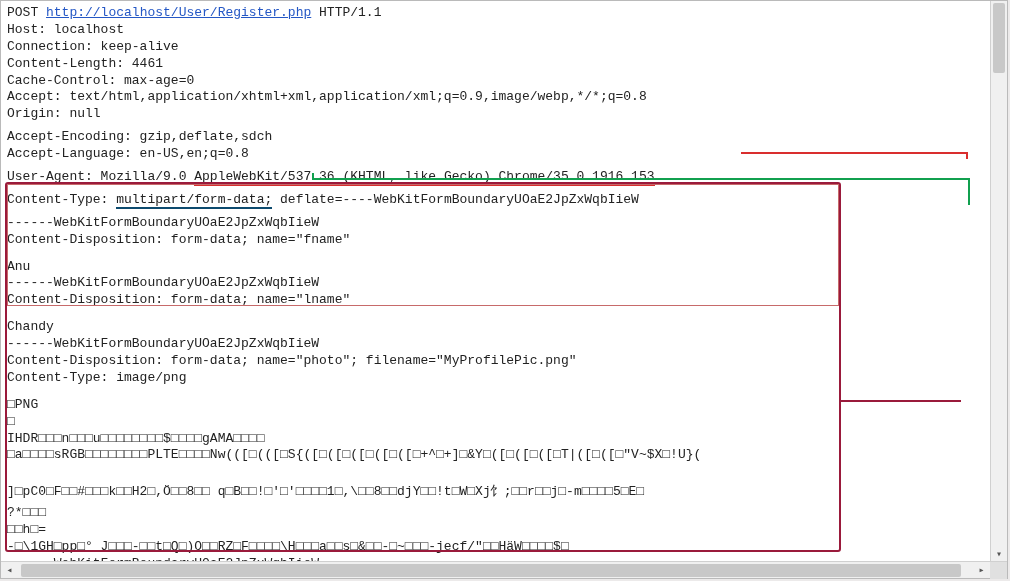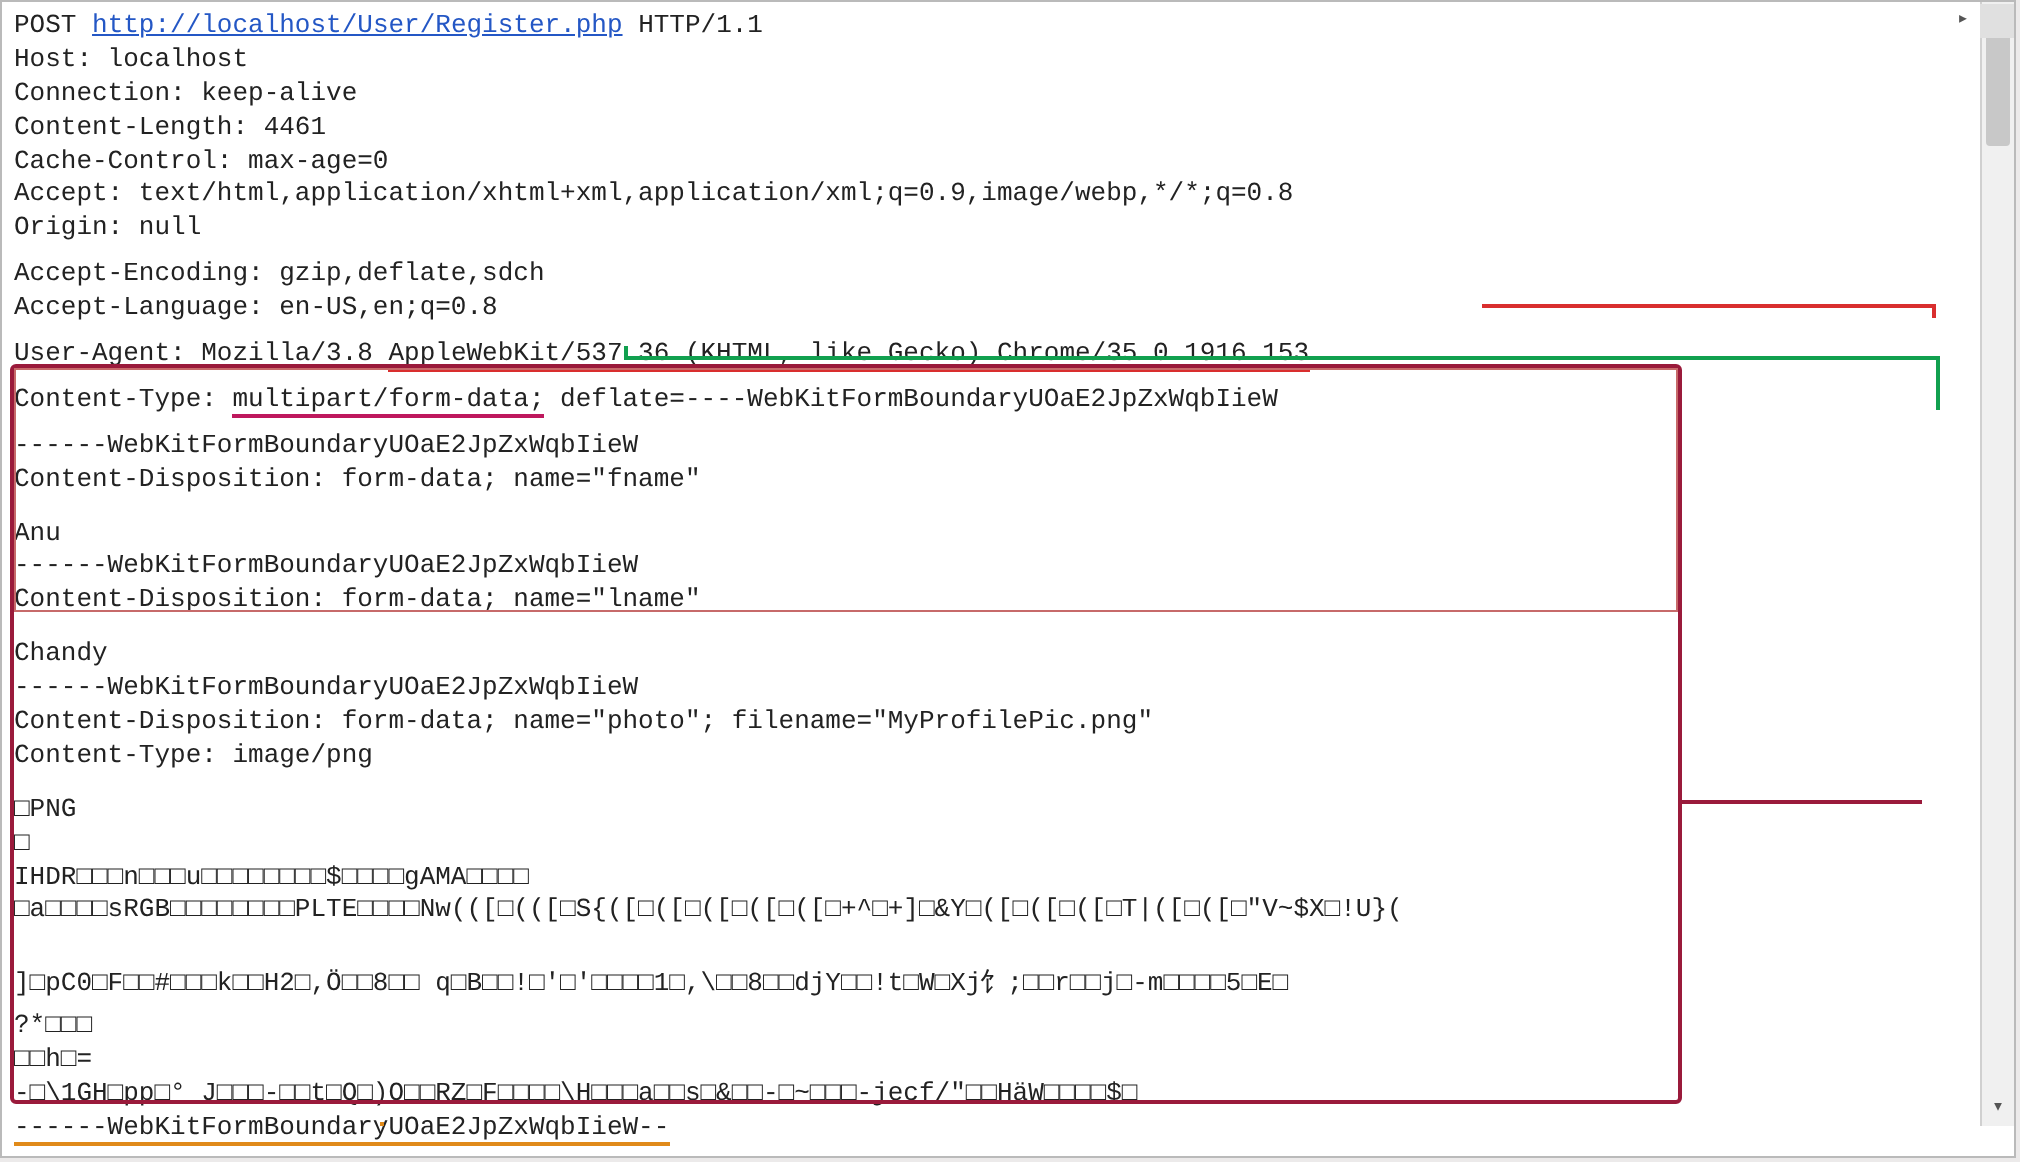--- a/index.html
+++ b/index.html
@@ -11,21 +11,21 @@
   color: #222;
   width: 1010px;
   height: 581px;
   overflow: hidden;
   position: relative;
 }
 .shell {
   position:absolute; left:0; top:0; width:1008px; height:579px;
   border:1px solid #bababa;
   background:#eceaea;
-  display:flex; flex-direction:row;
+  display:flex; flex-direction:column;
 }
 .viewport {
   flex:1;
   background:#fff;
   overflow:auto;
   position:relative;
 }
 .inner {
   position:relative;
   padding:4px 6px 24px 6px;
@@ -46,21 +46,21 @@
   position:relative;
 }
 .hbar .corner { position:absolute; right:0; top:0; width:17px; height:17px; background:#e0e0e0; }
 .hbar .thumb { position:absolute; left:20px; top:2px; height:13px; width:940px;
   background:#c8c8c8; border-radius:2px;}
 .hbar .arrow { position:absolute; top:0; width:17px; height:17px; display:flex;
   align-items:center; justify-content:center; color:#555; font-size:10px;}
 .hbar .arrow.r { right:17px; }
 .link { color:#2457c5; text-decoration:underline; }
 .u-red { border-bottom:2px solid #d92e2e; }
-.u-grn { border-bottom:2px solid #be185d; }
+.u-grn { border-bottom:2px solid #0c4a6e; }
 .u-org { border-bottom:2px solid #e08a1a; }
 
 
 .box { position:absolute; pointer-events:none; }
 .box2 { left:4px; top:181px; width:836px; height:370px;
         border:2px solid #9a1a3b; border-radius:3px;}
 .boxA { left:6px; top:183px; width:832px; height:67px;
         border:1px solid #c76a6a; border-bottom:none;}
 .boxB { left:6px; top:250px; width:832px; height:55px;
         border:1px solid #c76a6a; border-top:none;}
@@ -85,21 +85,21 @@
       <div>Connection: keep-alive</div>
       <div>Content-Length: 4461</div>
       <div>Cache-Control: max-age=0</div>
       <div>Accept: text/html,application/xhtml+xml,application/xml;q=0.9,image/webp,*/*;q=0.8</div>
       <div>Origin: null</div>
       <div style="height:6px"></div>
       <div>Accept-Encoding: gzip,deflate,sdch</div>
       <div>Accept-Language: en-US,en;q=0.8</div>
       <div style="height:6px"></div>
       <div>
-        <span>User-Agent: Mozilla/3.8 </span><span class="u-red">AppleWebKit/537.36 (KHTML, like Gecko) Chrome/35.0.1916.153</span>
+        <span>User-Agent: Mozilla/9.0 </span><span class="u-red">AppleWebKit/537.36 (KHTML, like Gecko) Chrome/35.0.1916.153</span>
       </div>
       <div style="height:6px"></div>
       <div>
         <span>Content-Type: </span><span class="u-grn">multipart/form-data;</span><span> deflate=----WebKitFormBoundaryUOaE2JpZxWqbIieW</span>
       </div>
       <div style="height:6px"></div>
 
       <div>------WebKitFormBoundaryUOaE2JpZxWqbIieW</div>
       <div>Content-Disposition: form-data; name="fname"</div>
       <div style="height:10px"></div>

